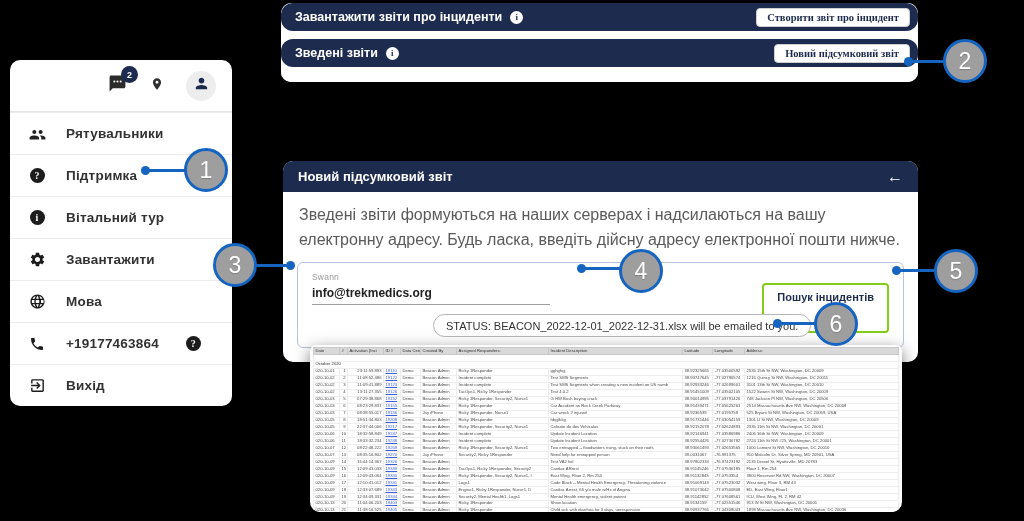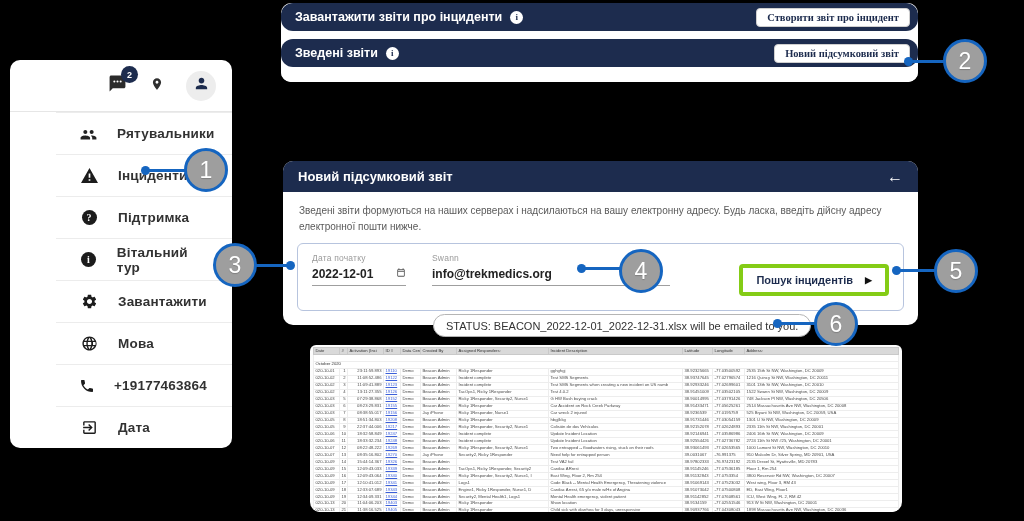--- a/index.html
+++ b/index.html
@@ -24,23 +24,23 @@
   }
   .hdr-icon { position:relative; display:flex; align-items:center; justify-content:center; }
   .badge {
     position:absolute; top:-8px; right:-10px; width:17px; height:17px;
     background:#1d2c4e; color:#fff; border-radius:50%;
     font-size:9px; font-weight:bold; display:flex; align-items:center; justify-content:center;
   }
   .avatar { width:30px; height:30px; border-radius:50%; background:#ededed;
     display:flex; align-items:center; justify-content:center; }
   .menu-item {
-    height:42px; display:flex; align-items:center; gap:19px; padding:0 23px;
+    height:42px; display:flex; align-items:center; gap:19px; padding:0 17px;
     border-top:1px solid #ececec; font-size:13.5px; font-weight:bold;
-    color:#323232; letter-spacing:.2px;margin-left:46px;
+    color:#323232; letter-spacing:.2px;
   }
   .menu-icon { width:20px; display:flex; justify-content:center; align-items:center; }
   .circle-glyph {
     width:15px; height:15px; border-radius:50%; background:#1c1c1c; color:#fff;
     font-size:10px; font-weight:bold; display:flex; align-items:center; justify-content:center;
     font-family:"Liberation Serif", serif;
   }
   .circle-glyph.sm { width:15px; height:15px; margin-left:8px; }
 
   
@@ -70,39 +70,39 @@
     position:absolute; left:283px; top:161px; width:635px;
     background:#fff; border-radius:10px;
     box-shadow:0 4px 14px rgba(0,0,0,.5);
   }
   .form-header {
     height:31px; background:#1d2c4e; border-radius:10px 10px 0 0;
     display:flex; align-items:center; padding:0 15px;
     color:#fff; font-size:13px; font-weight:bold;
   }
   .back-arrow { margin-left:auto; font-size:16px; font-weight:normal; cursor:pointer; line-height:1; }
-  .form-desc { padding:11px 16px 7px; font-size:10px; color:#5a5a5a; line-height:1.55; }
+  .form-desc { padding:11px 16px 7px; font-size:16px; color:#5a5a5a; line-height:1.55; }
   .fields-box {
     margin:2px 14px 14px; border:1px solid #b7c4de; border-radius:6px;
     padding:9px 14px 14px; display:flex; align-items:flex-start; gap:26px;
   }
   .field .label { font-size:8.5px; color:#9a9a9a; margin-bottom:4px; letter-spacing:.2px; }
   .field .value {
     font-size:12px; font-weight:bold; color:#222;
     border-bottom:1px solid #9f9f9f; padding-bottom:4px;
     display:flex; align-items:center; gap:8px;
   }
   .field.date .value { width:94px; justify-content:space-between; }
   .field.email .value { width:238px; }
   .search-btn {
     margin-left:auto; margin-top:11px; background:#fff;
-    border:4px solid #84cc16; border-radius:4px; color:#1d2c4e;
+    border:2px solid #84cc16; border-radius:4px; color:#1d2c4e;
     font-family:"Liberation Sans", sans-serif;
     font-weight:bold; font-size:11px; padding:6px 13px;
-    display:flex; align-items:center; gap:12px; cursor:pointer;
+    display:flex; align-items:center; gap:12px; cursor:pointer;flex-direction:column;
   }
   .play-glyph { color:#111; font-size:9px; }
 
   
   .status-pill {
     position:absolute; left:433px; top:314px; height:23px;
     background:#fff; border:1px solid #b5b5b5; border-radius:12px;
     display:flex; align-items:center; padding:0 12px;
     font-size:11px; color:#333; white-space:nowrap;
   }
@@ -174,28 +174,20 @@
 
   <div class="menu-item">
     <span class="menu-icon">
       <svg width="19" height="14" viewBox="0 0 24 16">
           <path fill="#222" d="M8 8c1.4 0 2.5-1.1 2.5-2.5S9.4 3 8 3 5.5 4.1 5.5 5.5 6.6 8 8 8zm8 0c1.4 0 2.5-1.1 2.5-2.5S17.4 3 16 3s-2.5 1.1-2.5 2.5S14.6 8 16 8zm-8 2c-2 0-6 1-6 3v2h12v-2c0-2-4-3-6-3zm8 0c-.3 0-.6 0-1 .1 1 .7 1.7 1.6 1.7 2.9v2H22v-2c0-2-4-3-6-3z"></path>
         </svg>
     </span>
     <span>Рятувальники</span>
   </div>
 
-  <div class="menu-item">
-    <span class="menu-icon">
-      <svg width="17" height="15" viewBox="0 0 24 21">
-          <path fill="#1c1c1c" d="M12 0L0 21h24L12 0zm1.2 18h-2.4v-2.3h2.4V18zm0-4.2h-2.4V7.5h2.4v6.3z"></path>
-        </svg>
-    </span>
-    <span>Інциденти</span>
-  </div>
 
   <div class="menu-item">
     <span class="menu-icon">
         <span class="circle-glyph">?</span>
       </span>
     <span>Підтримка</span>
   </div>
 
   <div class="menu-item">
     <span class="menu-icon">
@@ -231,21 +223,21 @@
     <span>+19177463864</span>
     <span class="circle-glyph sm">?</span>
   </div>
 
   <div class="menu-item">
     <span class="menu-icon">
       <svg width="17" height="17" viewBox="0 0 24 24">
           <path fill="#1c1c1c" d="M10.09 15.59L11.5 17l5-5-5-5-1.41 1.41L12.67 11H3v2h9.67l-2.58 2.59zM19 3H5c-1.11 0-2 .9-2 2v4h2V5h14v14H5v-4H3v4c0 1.1.89 2 2 2h14c1.1 0 2-.9 2-2V5c0-1.1-.9-2-2-2z"></path>
         </svg>
     </span>
-    <span>Дата</span>
+    <span>Вихід</span>
   </div>
 </nav>
 
 <div class="accordion">
   <div class="acc-bar">
     <span class="acc-title">
       <span>Завантажити звіти про інциденти</span>
       <span class="info-badge">i</span>
     </span>
     <button class="acc-btn">Створити звіт про інцидент</button>
@@ -261,31 +253,20 @@
   <div class="acc-bottom"></div>
 </div>
 
 <section class="form-panel">
   <div class="form-header">
     <span>Новий підсумковий звіт</span>
     <span class="back-arrow">←</span>
   </div>
   <p class="form-desc">Зведені звіти формуються на наших серверах і надсилаються на вашу електронну адресу. Будь ласка, введіть дійсну адресу електронної пошти нижче.</p>
   <div class="fields-box">
-    <div class="field date">
-      <div class="label">Дата початку</div>
-      <div class="value">
-        <span>2022-12-01</span>
-        <span>
-          <svg width="10" height="11" viewBox="0 0 24 24">
-              <path fill="#555" d="M19 4h-1V2h-2v2H8V2H6v2H5c-1.1 0-2 .9-2 2v14c0 1.1.9 2 2 2h14c1.1 0 2-.9 2-2V6c0-1.1-.9-2-2-2zm0 16H5V10h14v10zM5 8V6h14v2H5z"></path>
-            </svg>
-        </span>
-      </div>
-    </div>
     <div class="field email">
       <div class="label">Swann</div>
       <div class="value">
           <span>info@trekmedics.org</span>
         </div>
     </div>
     <button class="search-btn">
       <span>Пошук інцидентів</span>
       <span class="play-glyph">▶</span>
     </button>

